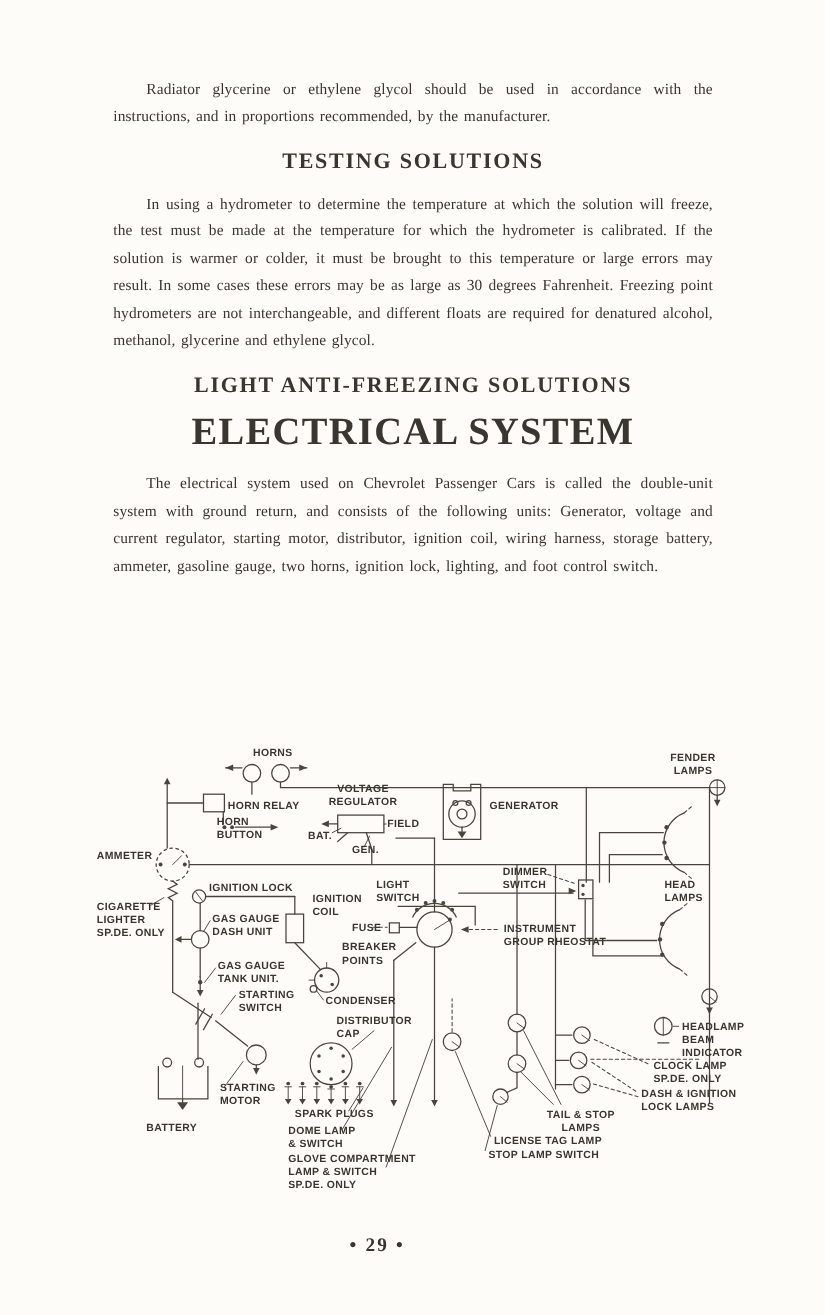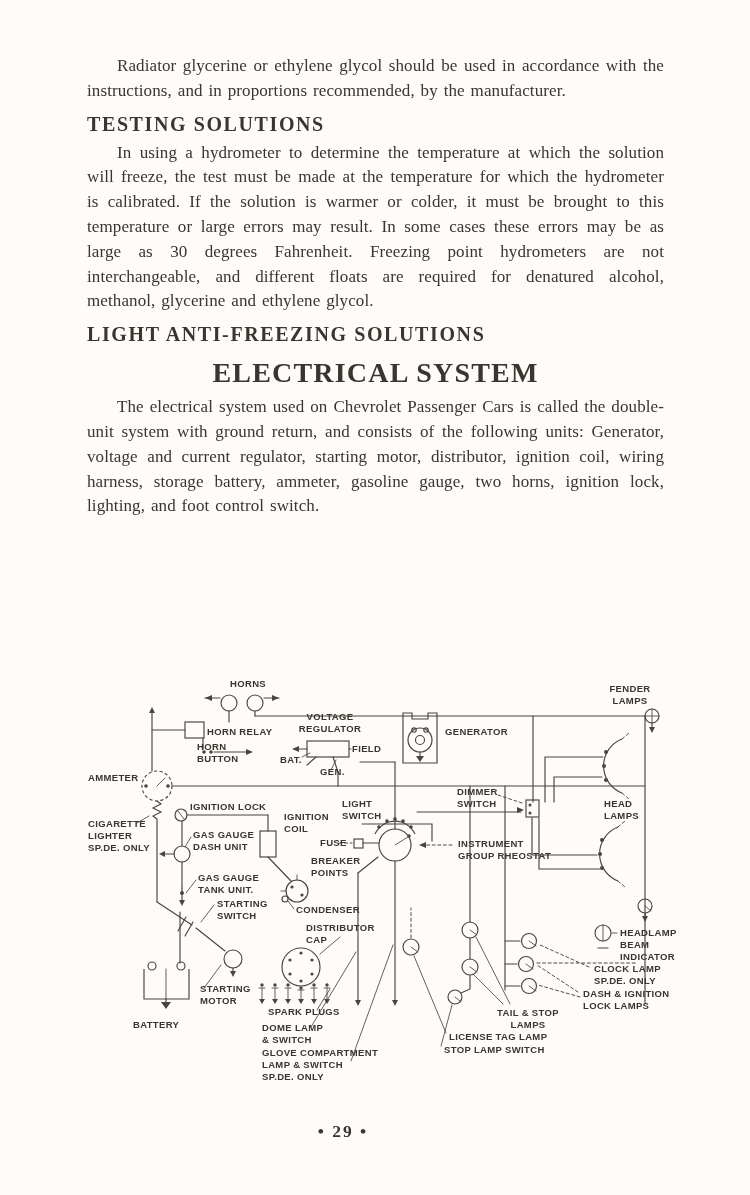--- a/index.html
+++ b/index.html
@@ -6,29 +6,29 @@
     --paper:#fdfcf9; --ink:#39352f; --line:#49443e;
   }
   html,body{margin:0;padding:0;}
   body{
     width:750px;height:1195px;position:relative;overflow:hidden;
     background:var(--paper);color:var(--ink);
     font-family:"Liberation Serif",serif;
   }
   .text-col{position:absolute;left:87px;top:54px;width:577px;}
   .text-col p{
-    margin:0;font-size:17px;line-height:24.8px;text-align:justify;
+    margin:16px;font-size:14px;line-height:24.8px;text-align:justify;
     text-indent:30px;letter-spacing:.1px;word-spacing:1.5px;
   }
   h2.sect{
-    margin:9px 0 5px;font-size:20px;font-weight:bold;
+    margin:9px 0 5px;text-align:center;font-size:20px;font-weight:bold;
     letter-spacing:1.6px;font-family:"Liberation Serif",serif;
   }
   h1.sect{
-    margin:11px 0 6px;text-align:center;font-size:28px;font-weight:bold;
+    margin:11px 0 6px;text-align:center;font-size:35px;font-weight:bold;
     letter-spacing:1.2px;font-family:"Liberation Serif",serif;
   }
   .diagram{position:absolute;left:0;top:672px;width:750px;height:412px;}
   .diagram svg{display:block;}
   .wire{stroke:var(--line);stroke-width:1.15;fill:none;stroke-linecap:round;}
   .wire.thin{stroke-width:.85;}
   .wire.dashed{stroke-dasharray:3,2.6;stroke-width:.95;}
   .comp{stroke:var(--line);stroke-width:1.15;fill:none;}
   .comp.dashed{stroke-dasharray:3.2,2.4;}
   .dot{fill:var(--line);stroke:none;}

